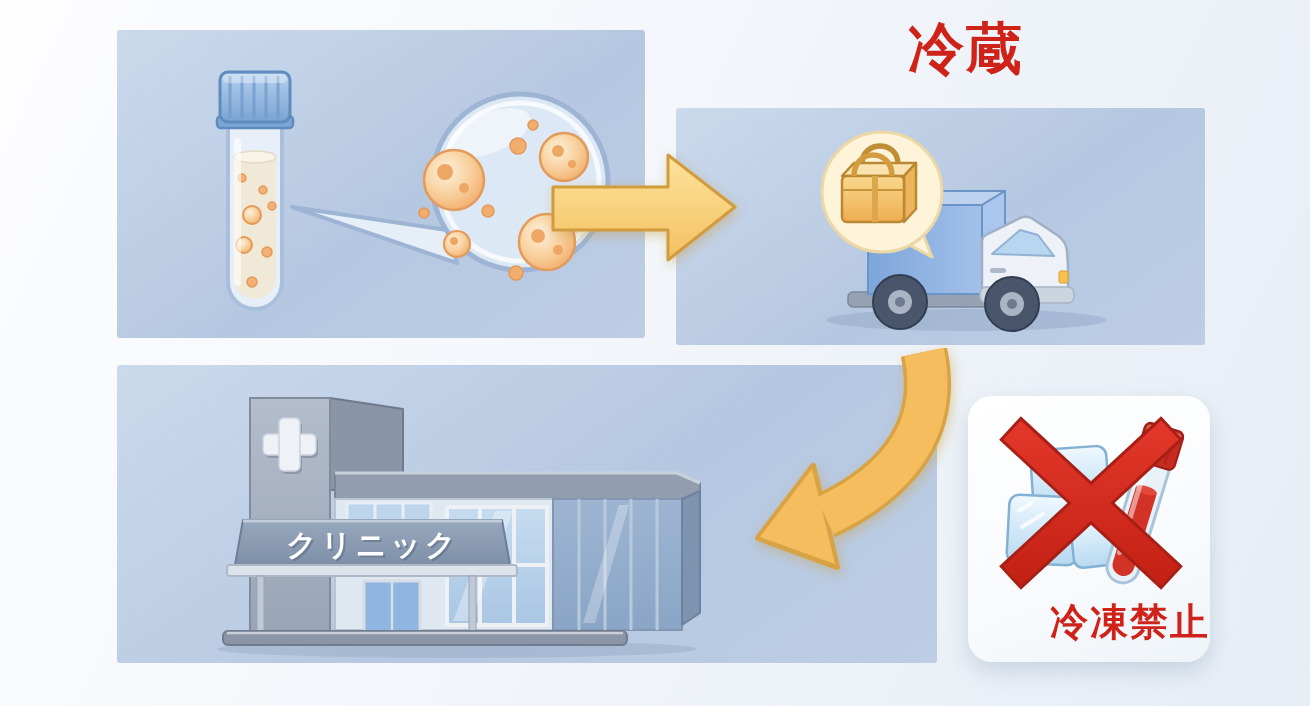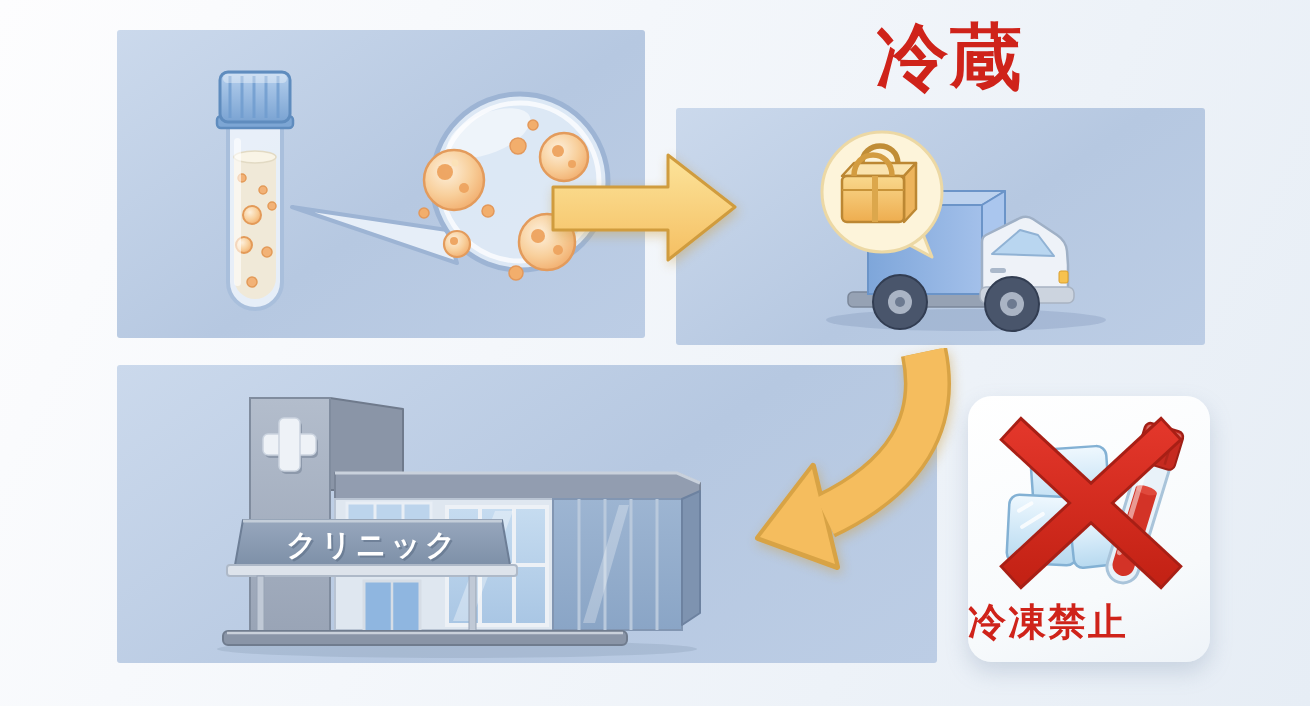--- a/index.html
+++ b/index.html
@@ -15,25 +15,25 @@
   .panel-specimen{left:117px;top:30px;width:528px;height:308px;}
   .panel-transport{left:676px;top:108px;width:529px;height:237px;}
   .panel-clinic{left:117px;top:365px;width:820px;height:298px;}
   .no-freeze-card{
     position:absolute;left:968px;top:396px;width:242px;height:266px;border-radius:24px;
     background:linear-gradient(160deg,#ffffff 0%,#f7fafc 70%,#eef3f8 100%);
     box-shadow:0 10px 22px rgba(120,140,170,0.28);
     display:flex;flex-direction:column;align-items:center;justify-content:flex-start;
   }
   .label-refrigerated{
-    position:absolute;left:876px;top:18px;width:180px;
-    font-size:72px;font-weight:900;letter-spacing:2px;line-height:1.1;
+    position:absolute;left:876px;top:18px;width:180px;text-align:center;
+    font-size:56px;font-weight:900;letter-spacing:2px;line-height:1.1;
   }
   .label-no-freeze{
-    position:absolute;bottom:14px;width:100%;text-align:left;
+    position:absolute;bottom:14px;width:100%;text-align:right;
     font-size:38px;font-weight:900;letter-spacing:2px;
   }
   .arrow{position:absolute;filter:drop-shadow(2px 4px 6px rgba(205,160,70,0.45));}
   .arrow-right{left:548px;top:150px;}
   .arrow-curved{left:745px;top:348px;}
   svg{display:block;}
   .panel-art{position:absolute;left:0;top:0;}
   .nf-icon{margin-top:10px;}
 </style>
 </head>

